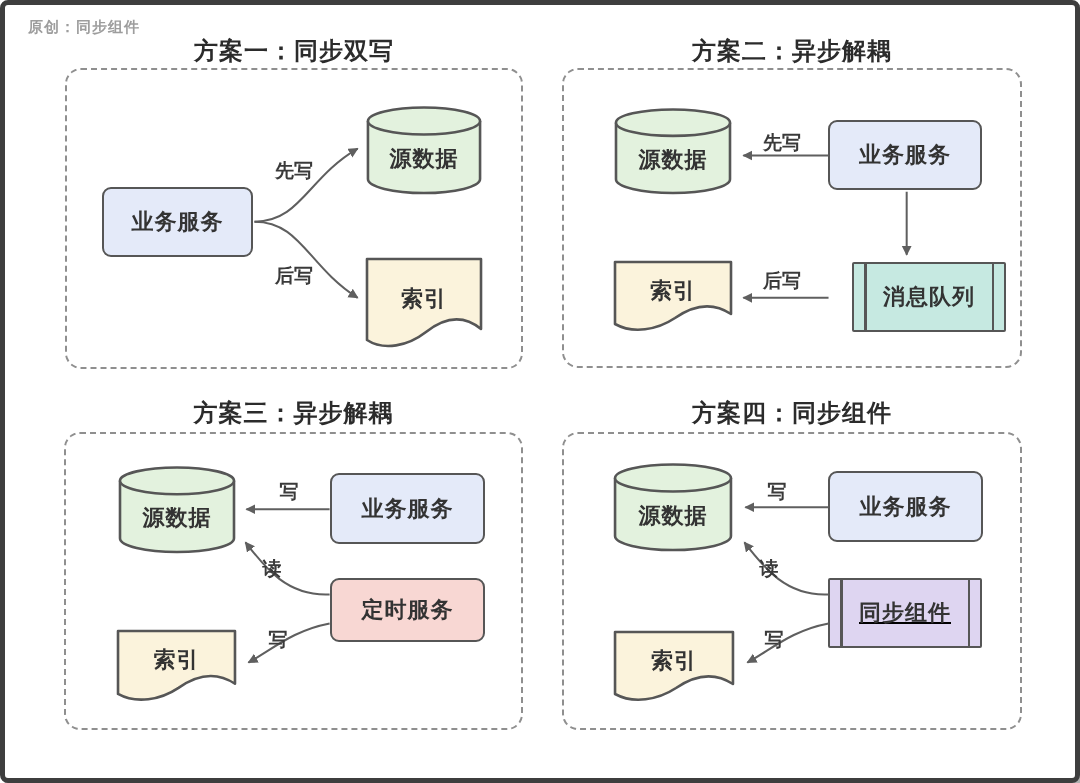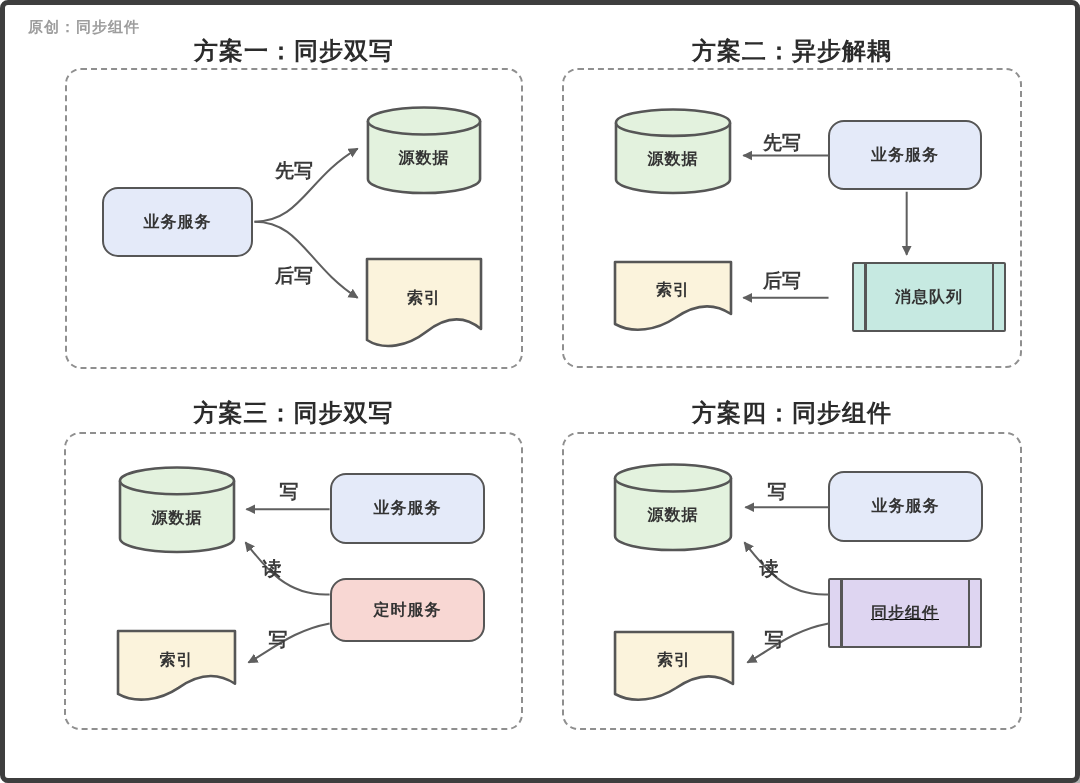--- a/index.html
+++ b/index.html
@@ -19,25 +19,25 @@
   }
   .ptitle{
     position:absolute;height:24px;text-align:center;
     font-size:24px;font-weight:700;color:#2b2b2b;letter-spacing:1px;
   }
   .dashed{
     position:absolute;border:2px dashed #8f8f8f;border-radius:16px;
     box-sizing:border-box;background:#ffffff;
   }
   .node{position:absolute;display:flex;align-items:center;justify-content:center;box-sizing:border-box;}
-  .node span{font-size:16px;font-weight:700;color:#333;letter-spacing:1px;position:relative;z-index:2;}
+  .node span{font-size:22px;font-weight:700;color:#333;letter-spacing:1px;position:relative;z-index:2;}
   .service{
     background:var(--service-fill,#E4EAF9);
     border:2.5px solid var(--shape-stroke,#565656);
-    border-radius:16px;
+    border-radius:9px;
   }
   .timer{background:var(--timer-fill,#F8D7D3);}
   .procbox{border:2.5px solid var(--shape-stroke,#565656);border-radius:2px;}
   .queue{background:var(--queue-fill,#C6E9E1);margin-left:24px;}
   .sync{background:var(--sync-fill,#DED5F1);text-decoration:underline;}
   .qbar{position:absolute;top:0;bottom:0;width:2.5px;background:var(--shape-stroke,#565656);}
   .qbar.l{left:10px}.qbar.r{right:10px}
   .shape-svg{position:absolute;inset:0;width:100%;height:100%;overflow:visible;}
   .shape-svg path,.shape-svg ellipse{
     stroke:var(--shape-stroke,#565656);stroke-width:2.6;stroke-linejoin:round;
@@ -133,21 +133,21 @@
   <div class="node" style="left:608px;top:255px;width:120px;height:71px">
     <svg class="shape-svg" viewBox="0 0 120 71" preserveAspectRatio="none" xmlns="http://www.w3.org/2000/svg">
       <path class="fill-index" d="M2,2 L118,2 L118,54 C 100,42 82,44 62,58 C 44,70 20,74 2,64 Z"></path>
     </svg>
     <span class="doc-label">索引</span>
   </div>
 
   <div class="edge-label" style="left:777px;top:138px">先写</div>
   <div class="edge-label" style="left:777px;top:276px">后写</div>
 
-  <div class="ptitle" style="left:59px;top:392px;width:459px">方案三：同步双写</div>
+  <div class="ptitle" style="left:59px;top:392px;width:459px">方案三：异步解耦</div>
   <div class="dashed" style="left:59px;top:427px;width:459px;height:298px"></div>
 
   <div class="node" style="left:112px;top:460px;width:120px;height:90px">
     <svg class="shape-svg" viewBox="0 0 120 91" preserveAspectRatio="none" xmlns="http://www.w3.org/2000/svg">
       <path class="fill-source" d="M3,16 L3,74 A57,14 0 0 0 117,74 L117,16"></path>
       <ellipse class="fill-source" cx="60" cy="16" rx="57" ry="13.5"></ellipse>
     </svg>
     <span class="cyl-label">源数据</span>
   </div>
 

